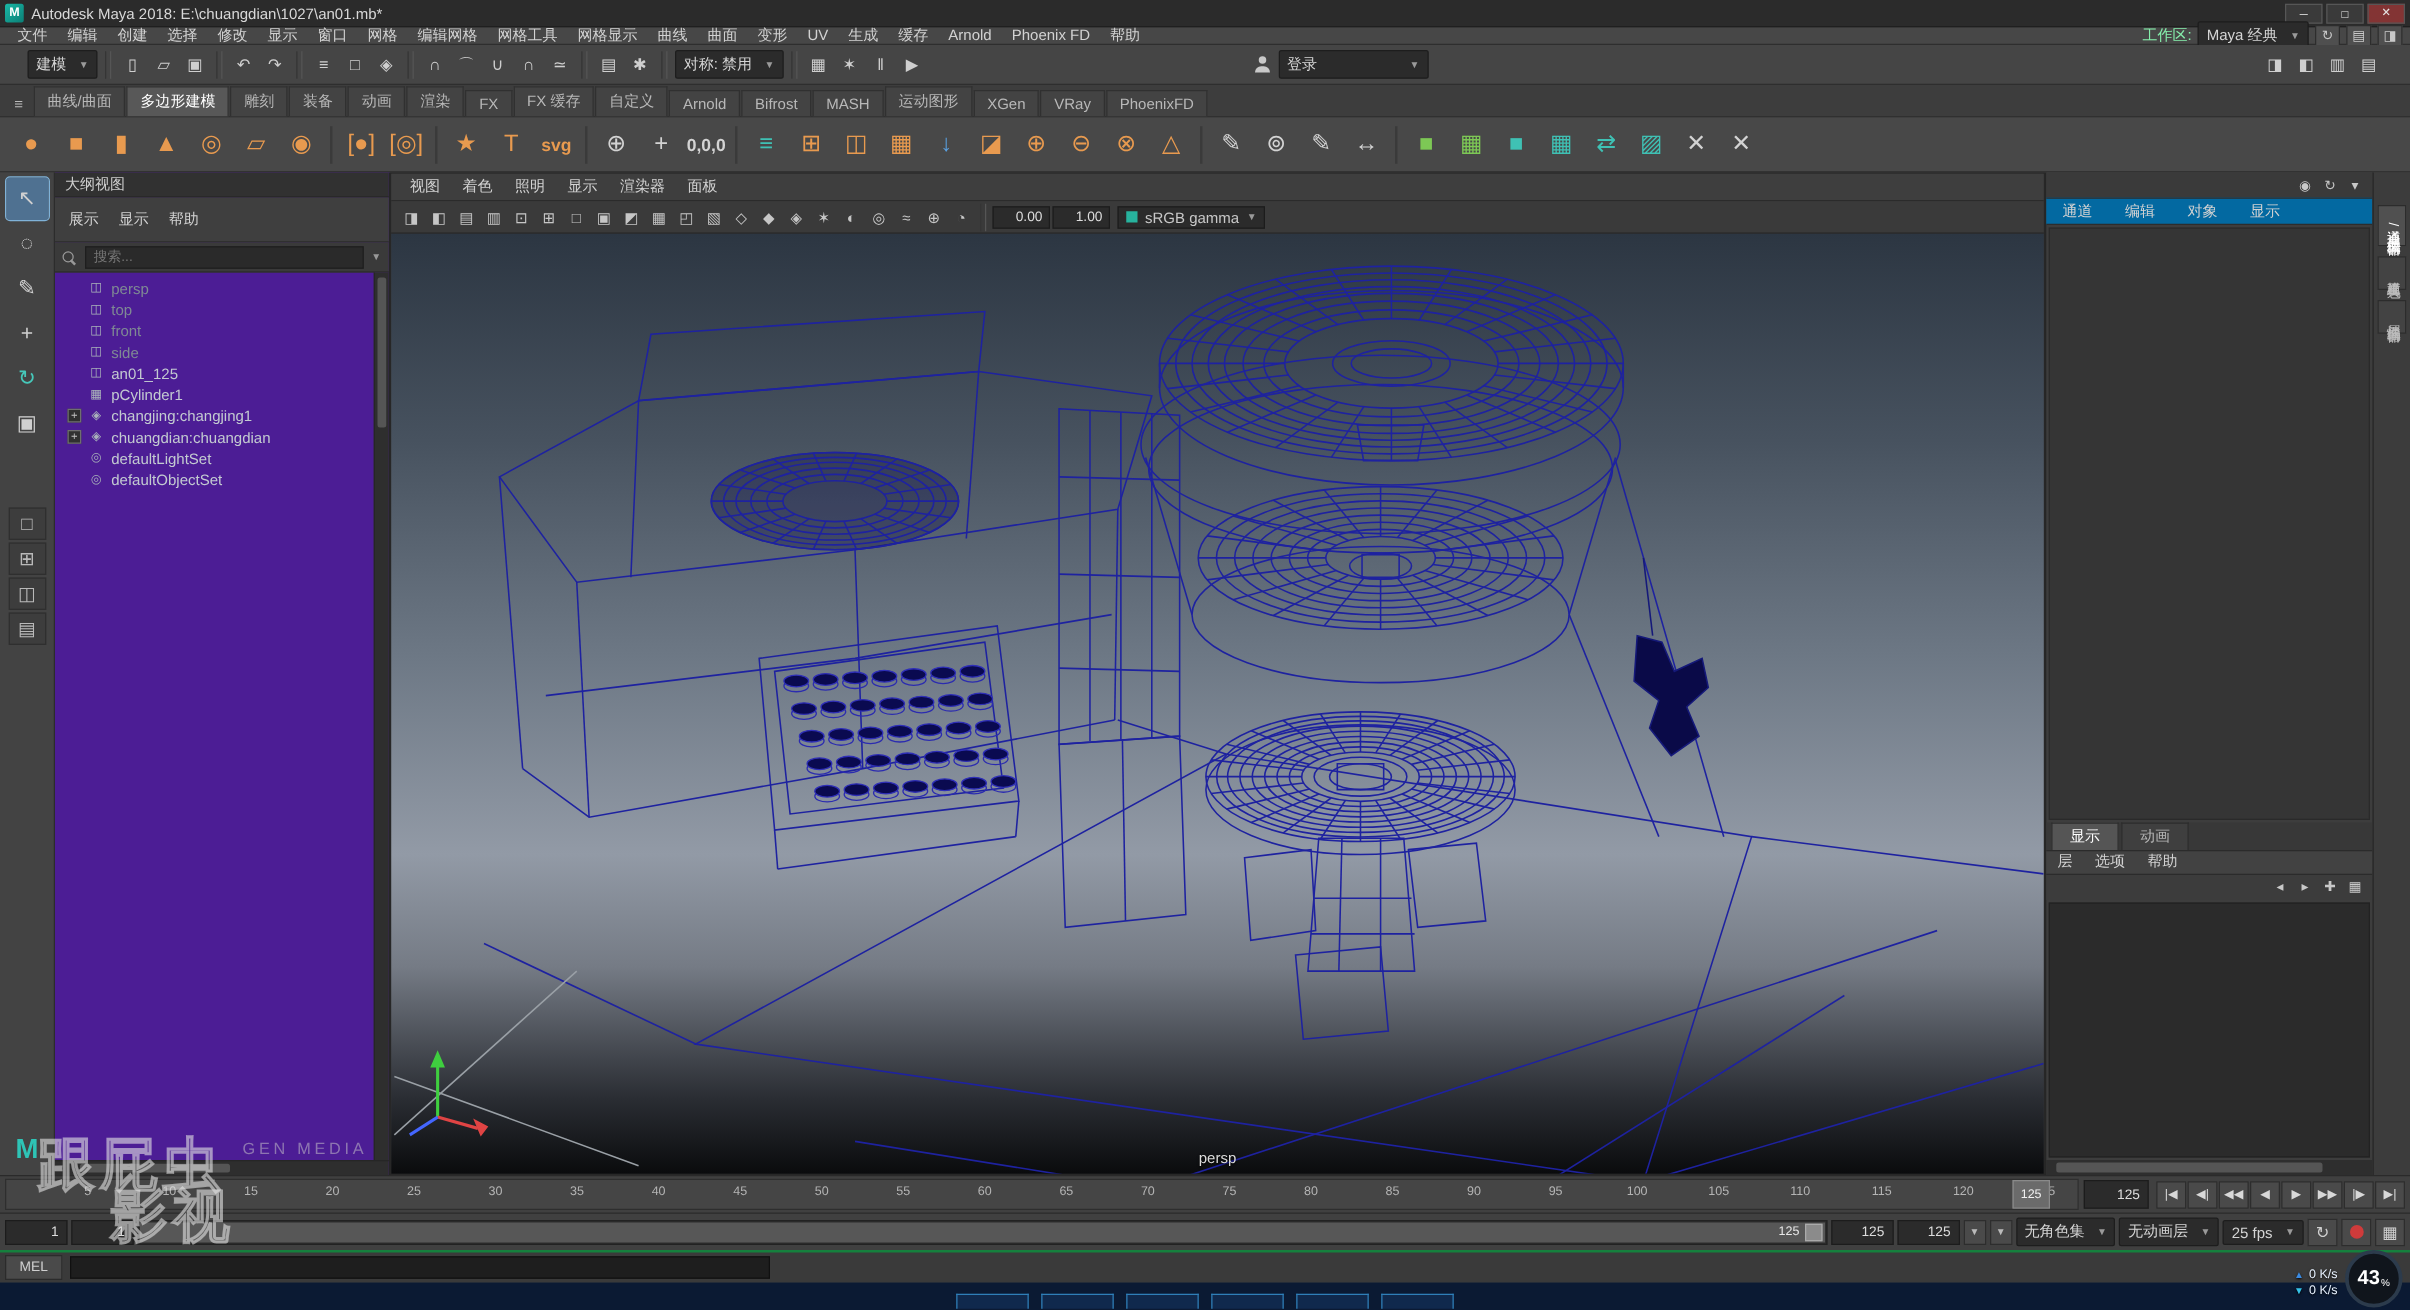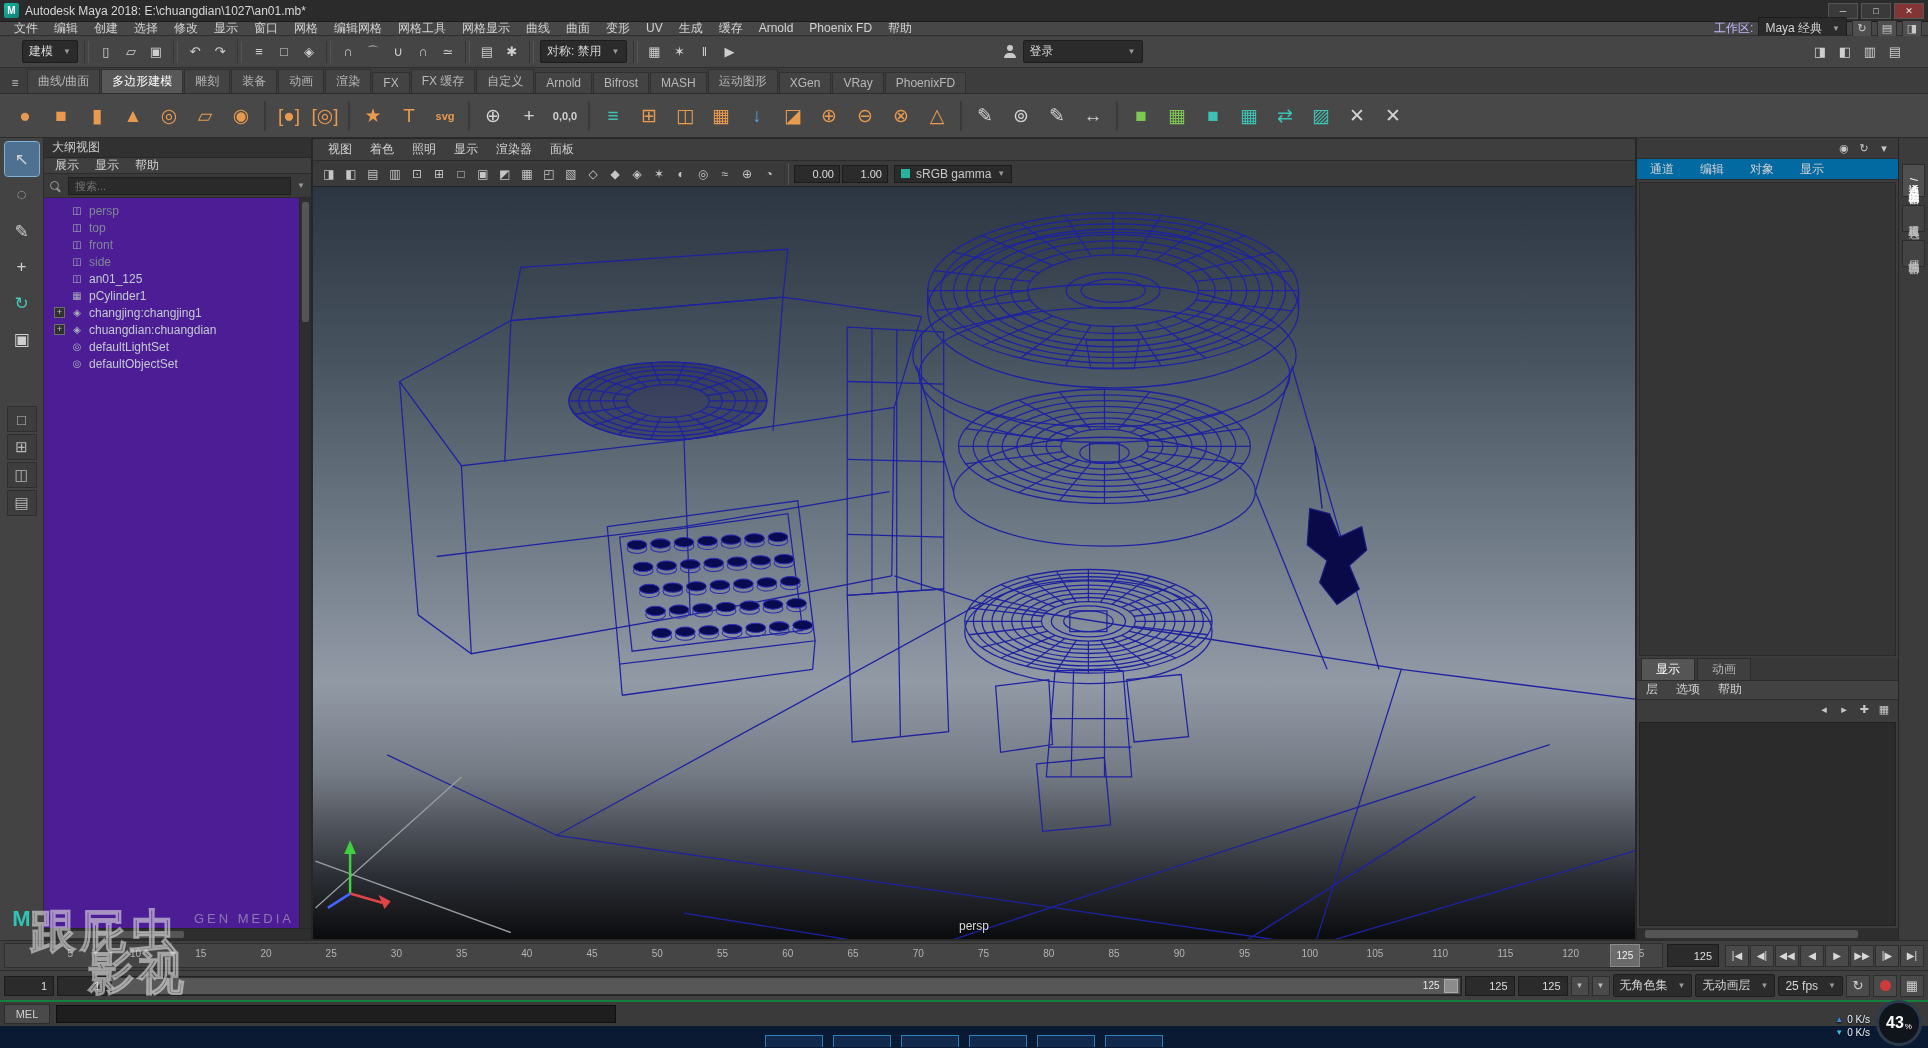--- a/index.html
+++ b/index.html
@@ -10,56 +10,56 @@
 .titlebar{height:22px;background:#2b2b2b;display:flex;align-items:center;padding:0 4px;gap:6px;border-bottom:1px solid #1c1c1c;flex:none}
 .app-icon{width:15px;height:15px;background:linear-gradient(135deg,#1ab8a6,#0b7f76);color:#fff;font-weight:bold;font-size:10px;display:flex;align-items:center;justify-content:center;border-radius:2px}
 .title-text{font-size:12px;color:#d8d8d8}
 .win-btns{margin-left:auto;display:flex}
 .win-btn{width:30px;height:16px;display:flex;align-items:center;justify-content:center;font-size:9px;color:#e6e6e6;background:#3a3a3a;border:1px solid #565656;margin-left:3px}
 .win-btn.close{background:#833434}
 
 .menubar{height:14px;background:#474747;display:flex;align-items:center;padding:0 6px;border-bottom:1px solid #2e2e2e;flex:none}
 .menu-item{padding:0 8px;line-height:25px;color:#d2d2d2;white-space:nowrap}
 .menubar-right{margin-left:auto;display:flex;align-items:center;gap:5px}
-.ws-label{color:#c4b5fd}
+.ws-label{color:#86efac}
 .dd{background:#2b2b2b;border:1px solid #1d1d1d;border-radius:2px;padding:2px 6px;display:flex;align-items:center;gap:10px;color:#d5d5d5;white-space:nowrap}
 .dd .car{font-size:8px;color:#9a9a9a}
 .mini-btn{width:20px;height:18px;display:flex;align-items:center;justify-content:center;background:#4f4f4f;border:1px solid #2d2d2d;color:#c9c9c9;font-size:11px}
 
 .statusline{height:32px;background:#454545;display:flex;align-items:center;padding:0 22px;gap:3px;border-bottom:1px solid #2e2e2e;flex:none}
 .sep{width:5px;height:22px;border-left:1px solid #353535;border-right:1px solid #555;margin:0 3px}
 .st-btn{width:22px;height:22px;display:flex;align-items:center;justify-content:center;color:#cfcfcf;font-size:13px;background:transparent;border-radius:2px}
 .login-wrap{display:flex;align-items:center;gap:6px;margin-left:260px}
 .person-icon{width:13px;height:13px;position:relative;display:inline-block}
 .person-icon::before{content:"";position:absolute;width:6px;height:6px;border-radius:50%;background:#c9c9c9;left:3px;top:0}
 .person-icon::after{content:"";position:absolute;width:12px;height:5px;border-radius:5px 5px 0 0;background:#c9c9c9;left:0;bottom:0}
 .st-right{margin-left:auto;display:flex;gap:3px}
 
 .shelftabs{height:26px;background:#3d3d3d;display:flex;align-items:flex-end;padding:0 4px;gap:1px;border-bottom:1px solid #2d2d2d;flex:none}
 .shelf-menu-btn{width:22px;height:20px;display:flex;align-items:center;justify-content:center;color:#bbb}
 .shelf-tab{padding:3px 10px;color:#b8b8b8;background:#434343;border:1px solid #303030;border-bottom:none;white-space:nowrap}
 .shelf-tab.active{background:#585858;color:#fff}
 .shelficons{height:44px;background:#484848;display:flex;align-items:center;padding:0 8px;gap:2px;border-bottom:1px solid #2b2b2b;flex:none}
 .shelf-icon{width:34px;height:34px;display:flex;align-items:center;justify-content:center;font-size:19px;border-radius:3px}
-.shelf-icon.small-text{font-size:11px;font-weight:bold}
+.shelf-icon.small-text{font-size:14px;font-weight:bold}
 .c-o{color:#e89a4f}.c-w{color:#d3d3d3}.c-t{color:#3fc1b4}.c-g{color:#7dc855}.c-b{color:#5aa0e0}
 .shelf-sep{width:2px;height:30px;background:#3a3a3a;margin:0 4px}
 
 .main{flex:1;display:flex;min-height:0;background:#393939}
 .toolbox{width:44px;background:#434343;border-right:1px solid #2c2c2c;display:flex;flex-direction:column;align-items:center;padding-top:4px;gap:2px}
 .tool{width:34px;height:34px;display:flex;align-items:center;justify-content:center;font-size:17px;color:#d0d0d0;border-radius:3px}
 .tool.active{background:#4f7191;outline:1px solid #7fb2d8}
 .tool.teal{color:#46c8ba}
 .tb-gap{height:46px}
 .layout-btn{width:30px;height:26px;display:flex;align-items:center;justify-content:center;font-size:15px;color:#b9b9b9;border:1px solid #2f2f2f;background:#3d3d3d}
 .maya-logo{margin-top:auto;margin-bottom:8px;color:#2ec4b6;font-size:22px;font-weight:bold}
 
 .outliner{width:268px;background:#4c1d95;border-right:1px solid #262626;display:flex;flex-direction:column}
 .outl-title{height:20px;background:#313131;display:flex;align-items:center;padding:0 8px;color:#cdcdcd;border-bottom:1px solid #272727}
-.outl-menus{height:16px;display:flex;align-items:center;gap:2px;padding:0 4px;background:#3f3f3f;border-bottom:1px solid #2c2c2c}
+.outl-menus{height:36px;display:flex;align-items:center;gap:2px;padding:0 4px;background:#3f3f3f;border-bottom:1px solid #2c2c2c}
 .outl-menus .menu-item{line-height:19px;padding:0 7px}
 .outl-search{height:24px;display:flex;align-items:center;gap:6px;background:#3a3a3a;padding:0 6px;border-bottom:1px solid #2c2c2c}
 .search-icon{width:12px;height:12px;position:relative;display:inline-block;flex:none}
 .search-icon::before{content:"";position:absolute;width:7px;height:7px;border:1.5px solid #999;border-radius:50%;left:0;top:1px}
 .search-icon::after{content:"";position:absolute;width:5px;height:1.5px;background:#999;transform:rotate(45deg);left:6px;top:9px}
 .outl-search input{flex:1;background:#2a2a2a;border:1px solid #1e1e1e;color:#bbb;font-size:11px;padding:2px 6px;outline:none}
 .outl-body{flex:1;display:flex;min-height:0}
 .outl-list{flex:1;padding:4px 0}
 .outl-row{display:flex;align-items:center;height:17px;padding-left:26px;gap:5px;color:#c3cad1;font-size:12px;white-space:nowrap}
 .outl-row.dim{color:#7f8994}

